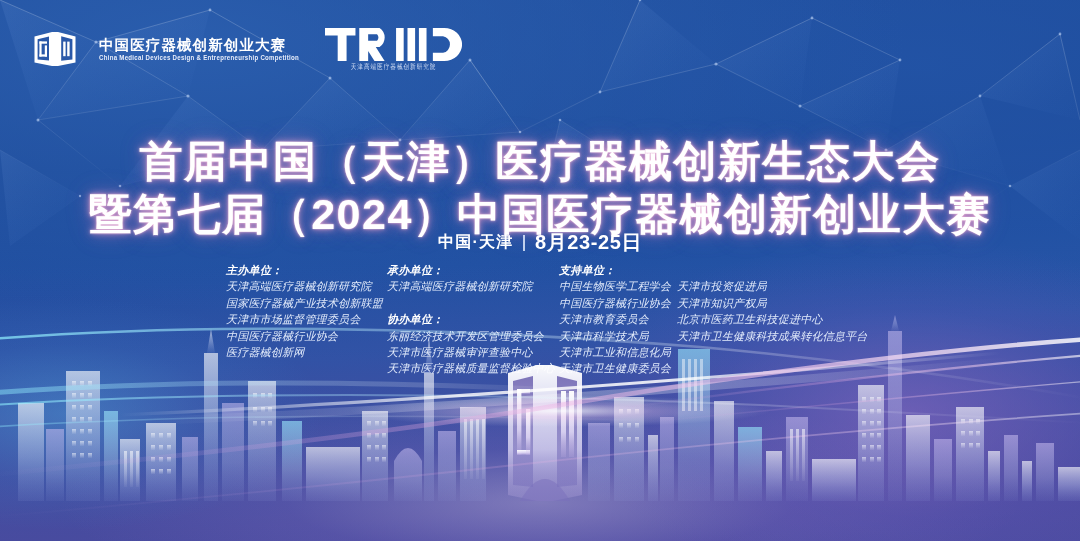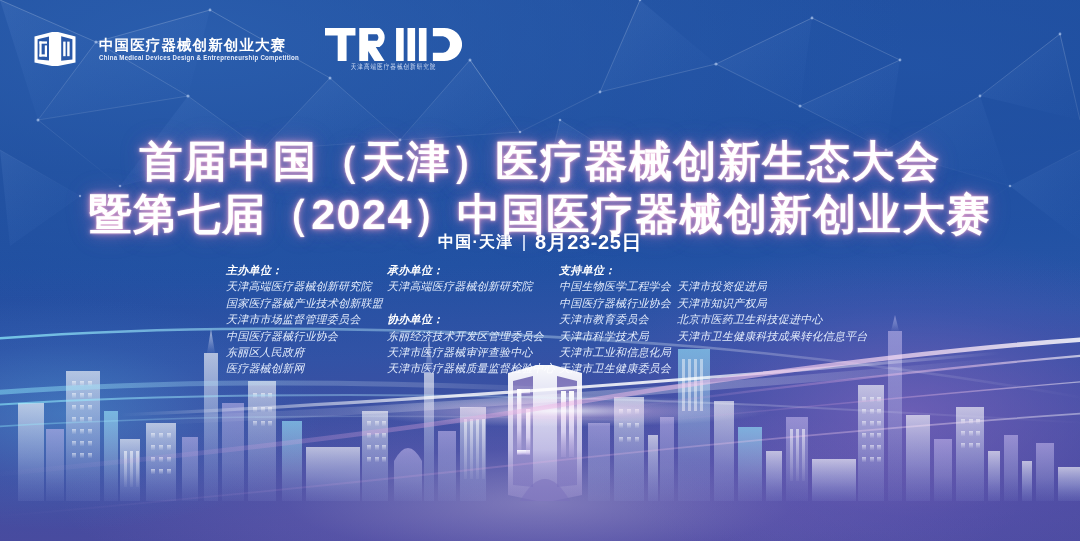--- a/index.html
+++ b/index.html
@@ -220,21 +220,20 @@
   </div>
 
   <div class="orgs">
 
     <div class="col col-1">
       <div class="org-head">主办单位：</div>
       <div class="org-item">天津高端医疗器械创新研究院</div>
       <div class="org-item">国家医疗器械产业技术创新联盟</div>
       <div class="org-item">天津市市场监督管理委员会</div>
       <div class="org-item">中国医疗器械行业协会</div>
-      <div class="org-item">东丽区人民政府</div>
       <div class="org-item">医疗器械创新网</div>
     </div>
 
     <div class="col col-2">
       <div class="org-head">承办单位：</div>
       <div class="org-item">天津高端医疗器械创新研究院</div>
       <div class="org-gap"></div>
       <div class="org-head">协办单位：</div>
       <div class="org-item">东丽经济技术开发区管理委员会</div>
       <div class="org-item">天津市医疗器械审评查验中心</div>

